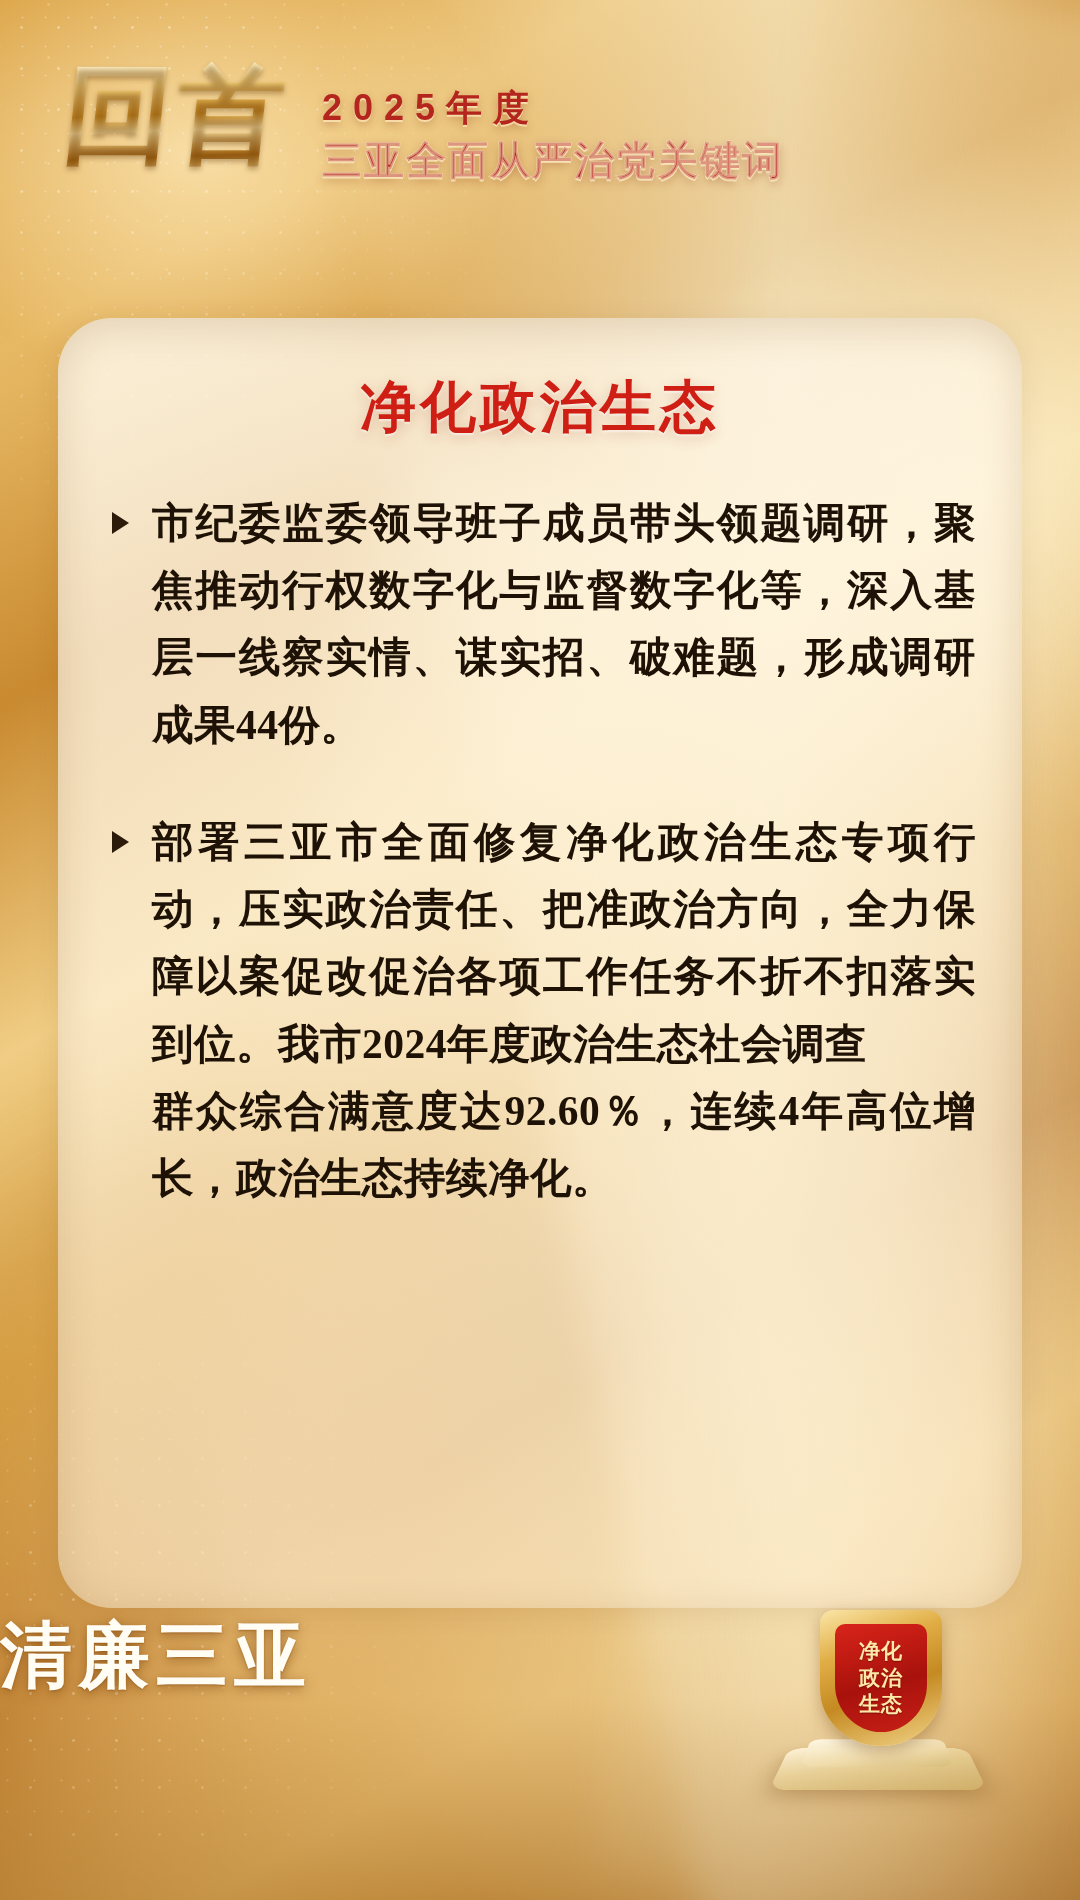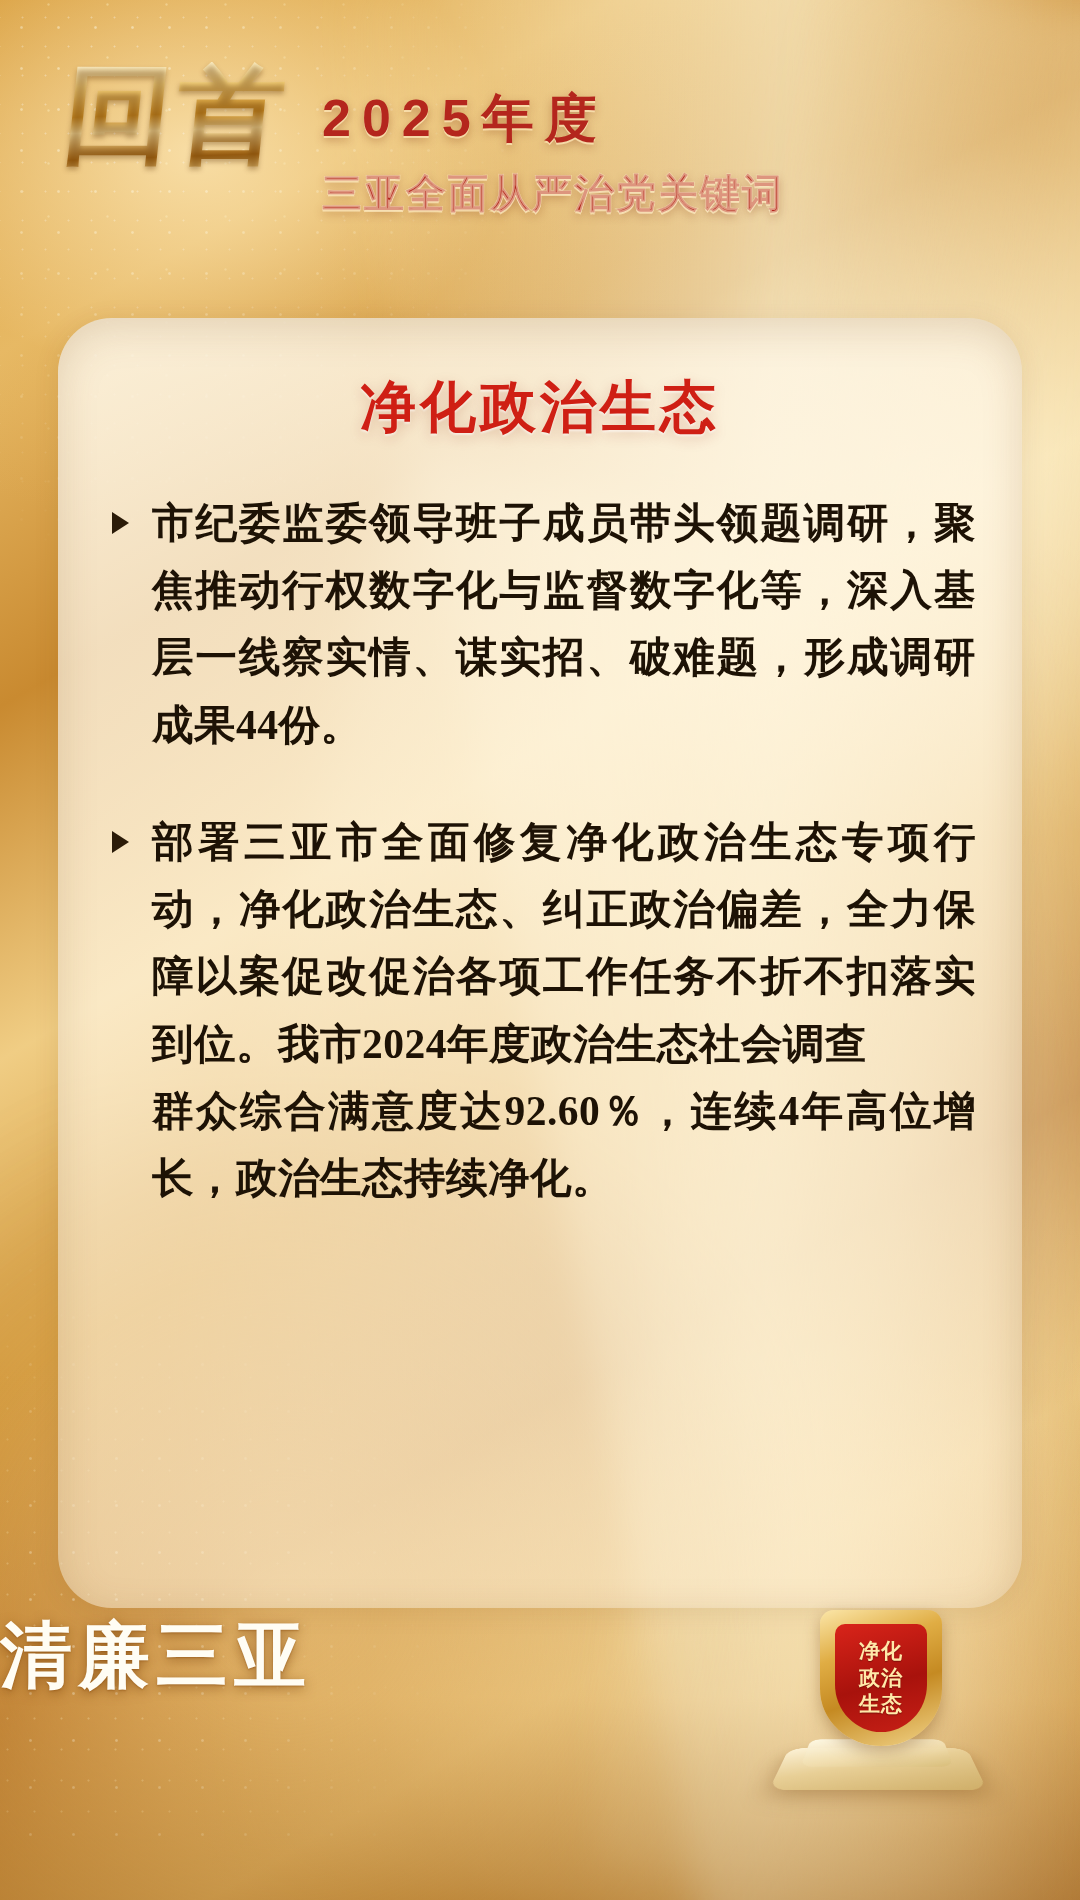--- a/index.html
+++ b/index.html
@@ -115,28 +115,28 @@
     text-shadow: 0 3px 5px rgba(92,48,6,0.35);
     transform: skewX(-6deg);
     padding-right: 8px;
   }
   .brand-right {
     margin-left: 26px;
     padding-top: 22px;
   }
   .year-line {
     font-family: "Liberation Sans", sans-serif;
-    font-size: 52px;
+    font-size: 36px;
     font-weight: 700;
     letter-spacing: 11px;
     color: #b4261d;
     text-shadow: 0 2px 0 rgba(255,232,186,0.75), 0 4px 10px rgba(120,40,10,0.35);
   }
   .sub-line {
-    margin-top: 12px;
+    margin-top: 0;
     font-family: "Liberation Sans", sans-serif;
     font-size: 40px;
     font-weight: 700;
     letter-spacing: 2px;
     color: #b4261d;
     text-shadow: 0 2px 0 rgba(255,236,195,0.70), 0 4px 10px rgba(120,40,10,0.35);
     -webkit-text-stroke: 1px rgba(255,240,205,0.55);
   }
 
   
@@ -285,21 +285,21 @@
   <div class="card">
     <div class="card-title">净化政治生态</div>
 
     <div class="bullets">
       <div class="bullet">
         <span class="tri"></span>
         <span>市纪委监委领导班子成员带头领题调研，聚焦推动行权数字化与监督数字化等，深入基层一线察实情、谋实招、破难题，形成调研成果44份。</span>
       </div>
       <div class="bullet">
         <span class="tri"></span>
-        <span>部署三亚市全面修复净化政治生态专项行动，净化政治生态、纠正政治偏差，全力保障以案促改促治各项工作任务不折不扣落实到位。我市2024年度政治生态社会调查</span>
+        <span>部署三亚市全面修复净化政治生态专项行动，压实政治责任、把准政治方向，全力保障以案促改促治各项工作任务不折不扣落实到位。我市2024年度政治生态社会调查</span>
         <span class="tail">群众综合满意度达92.60％，连续4年高位增长，政治生态持续净化。</span>
       </div>
     </div>
   </div>
 
   <div class="emblem">
     <div class="base"></div>
     <div class="base2"></div>
     <div class="shield">
       <div class="shield-inner">

